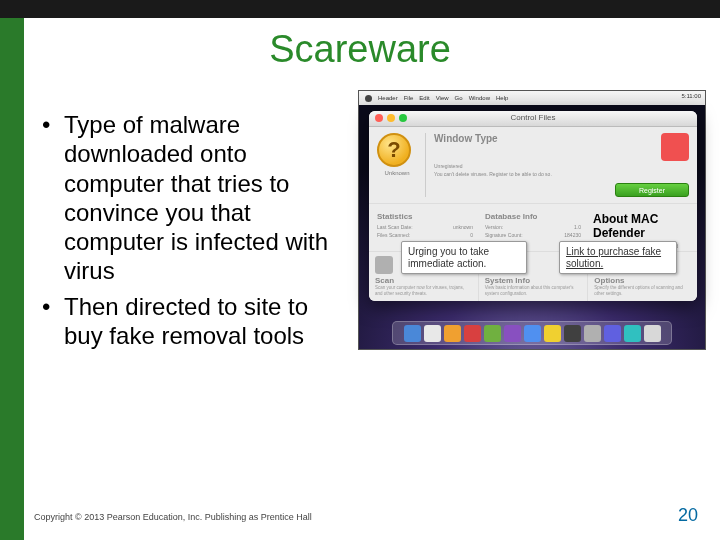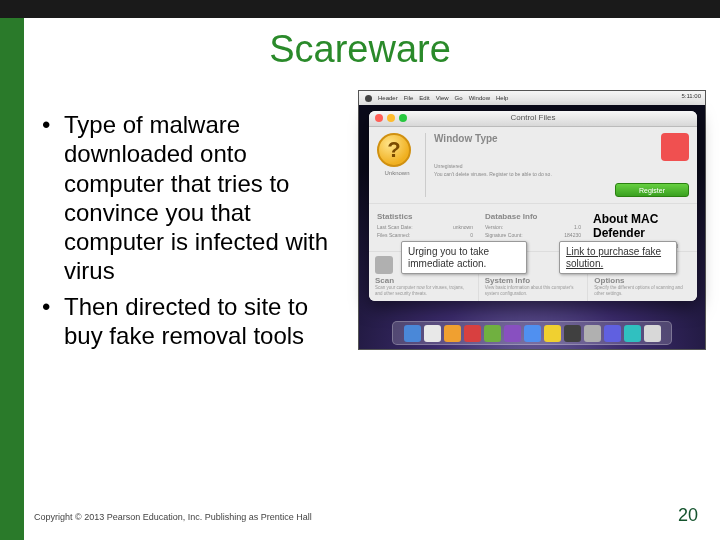--- a/index.html
+++ b/index.html
@@ -181,21 +181,21 @@
     display:flex; align-items:center; justify-content:center; gap:3px;
     padding: 0 4px;
   }
   .dock-item { width:17px; height:17px; border-radius:3px; }
   .copyright {
     position:absolute; left:34px; bottom:18px;
     font-size:9px; color:#444;
   }
   .page-num {
     position:absolute; right:22px; bottom:14px;
-    font-size:18px; color:#14532d;
+    font-size:18px; color:#0369a1;
   }
 </style>
 </head>
 <body>
 
 <div class="side-bar"></div>
 <div class="top-bar"></div>
 
 <h1 class="title">Scareware</h1>
 

